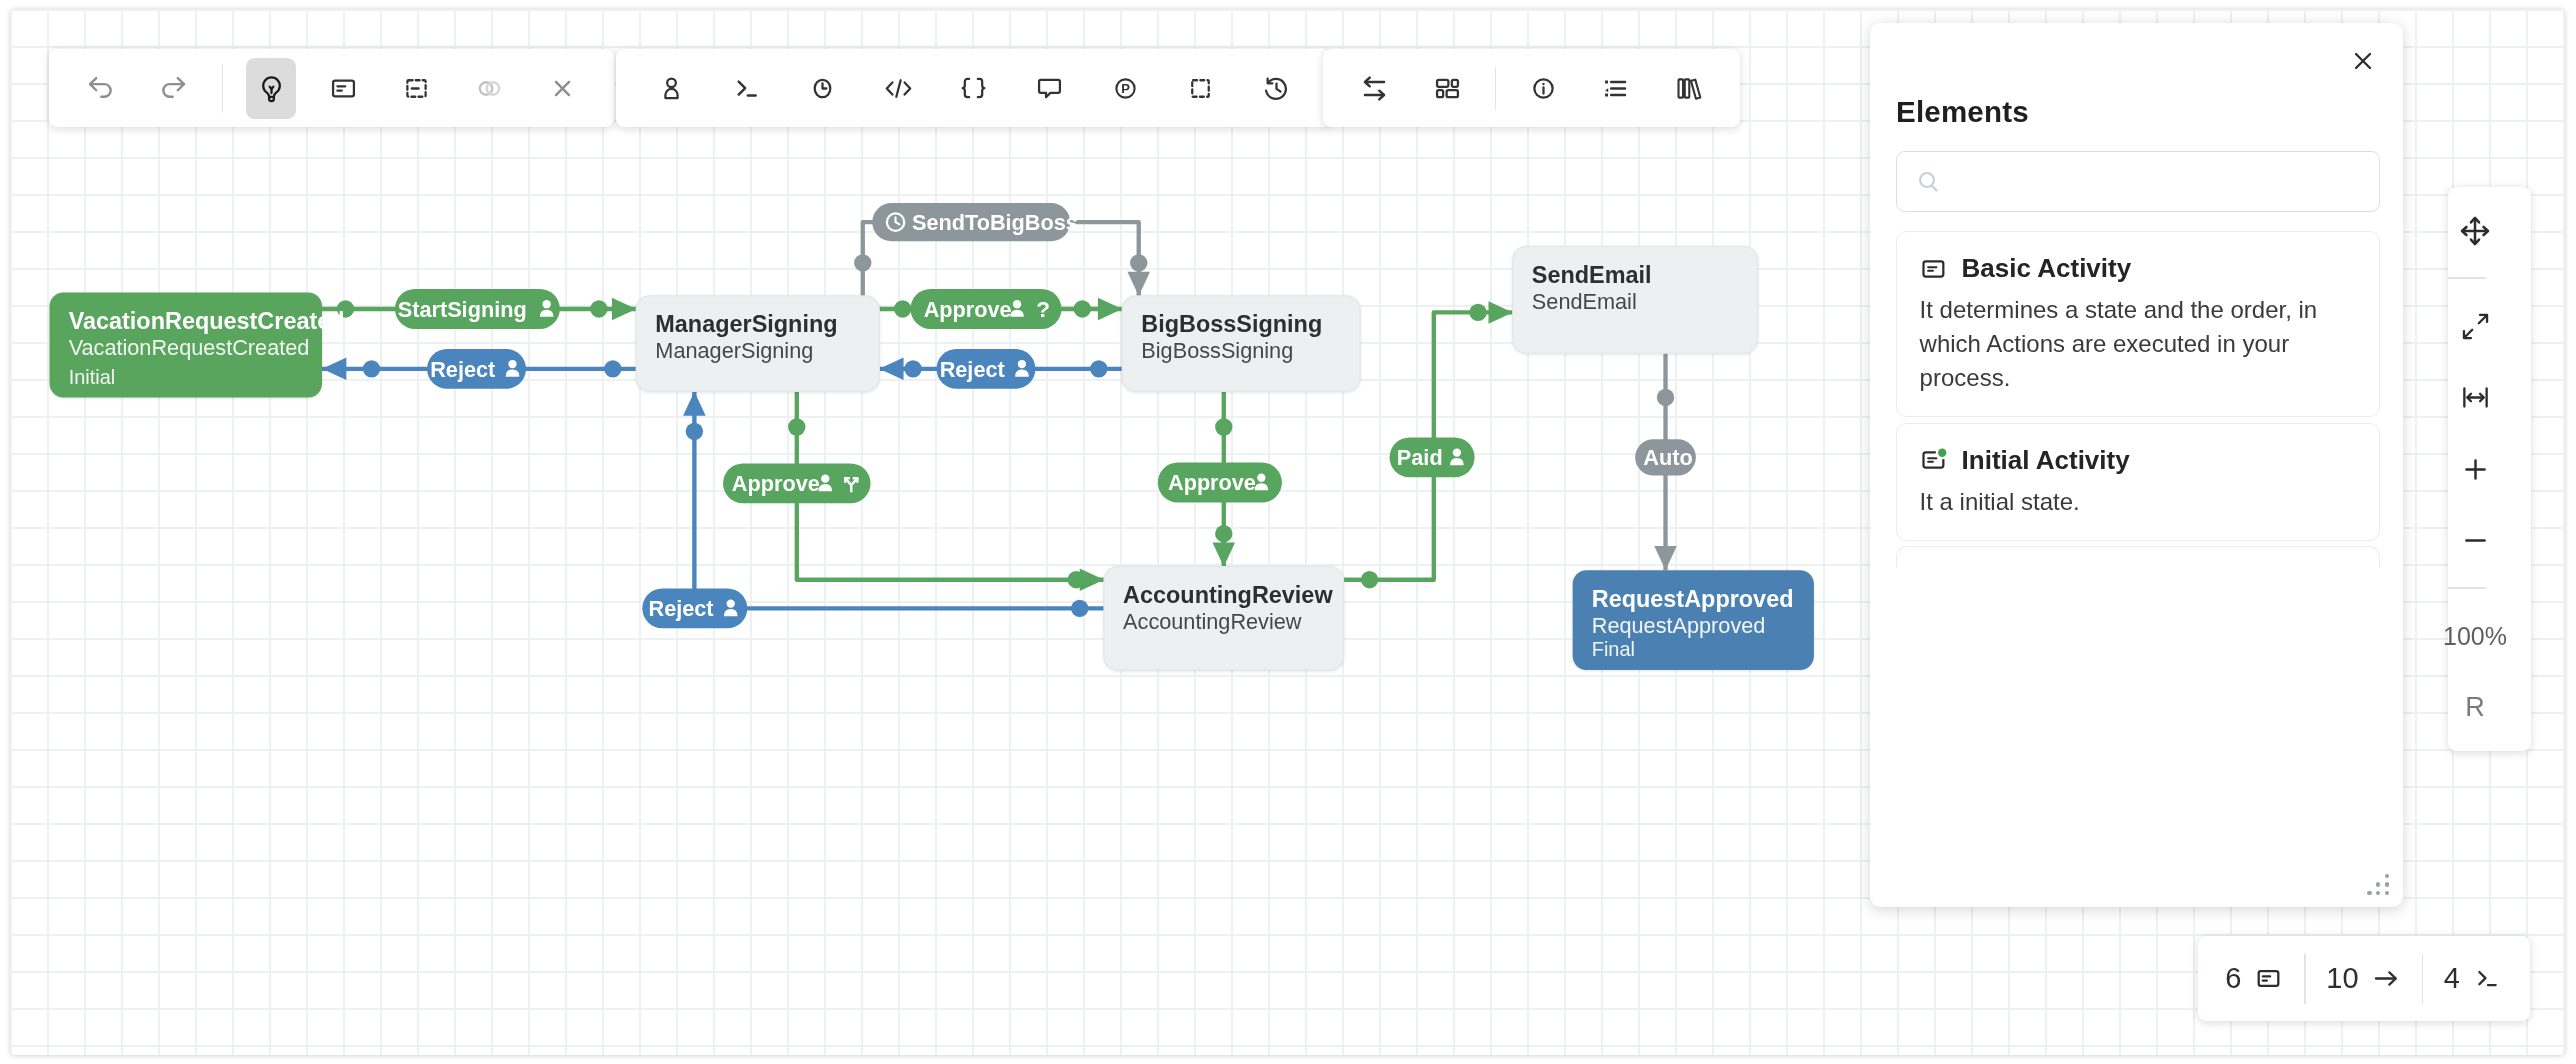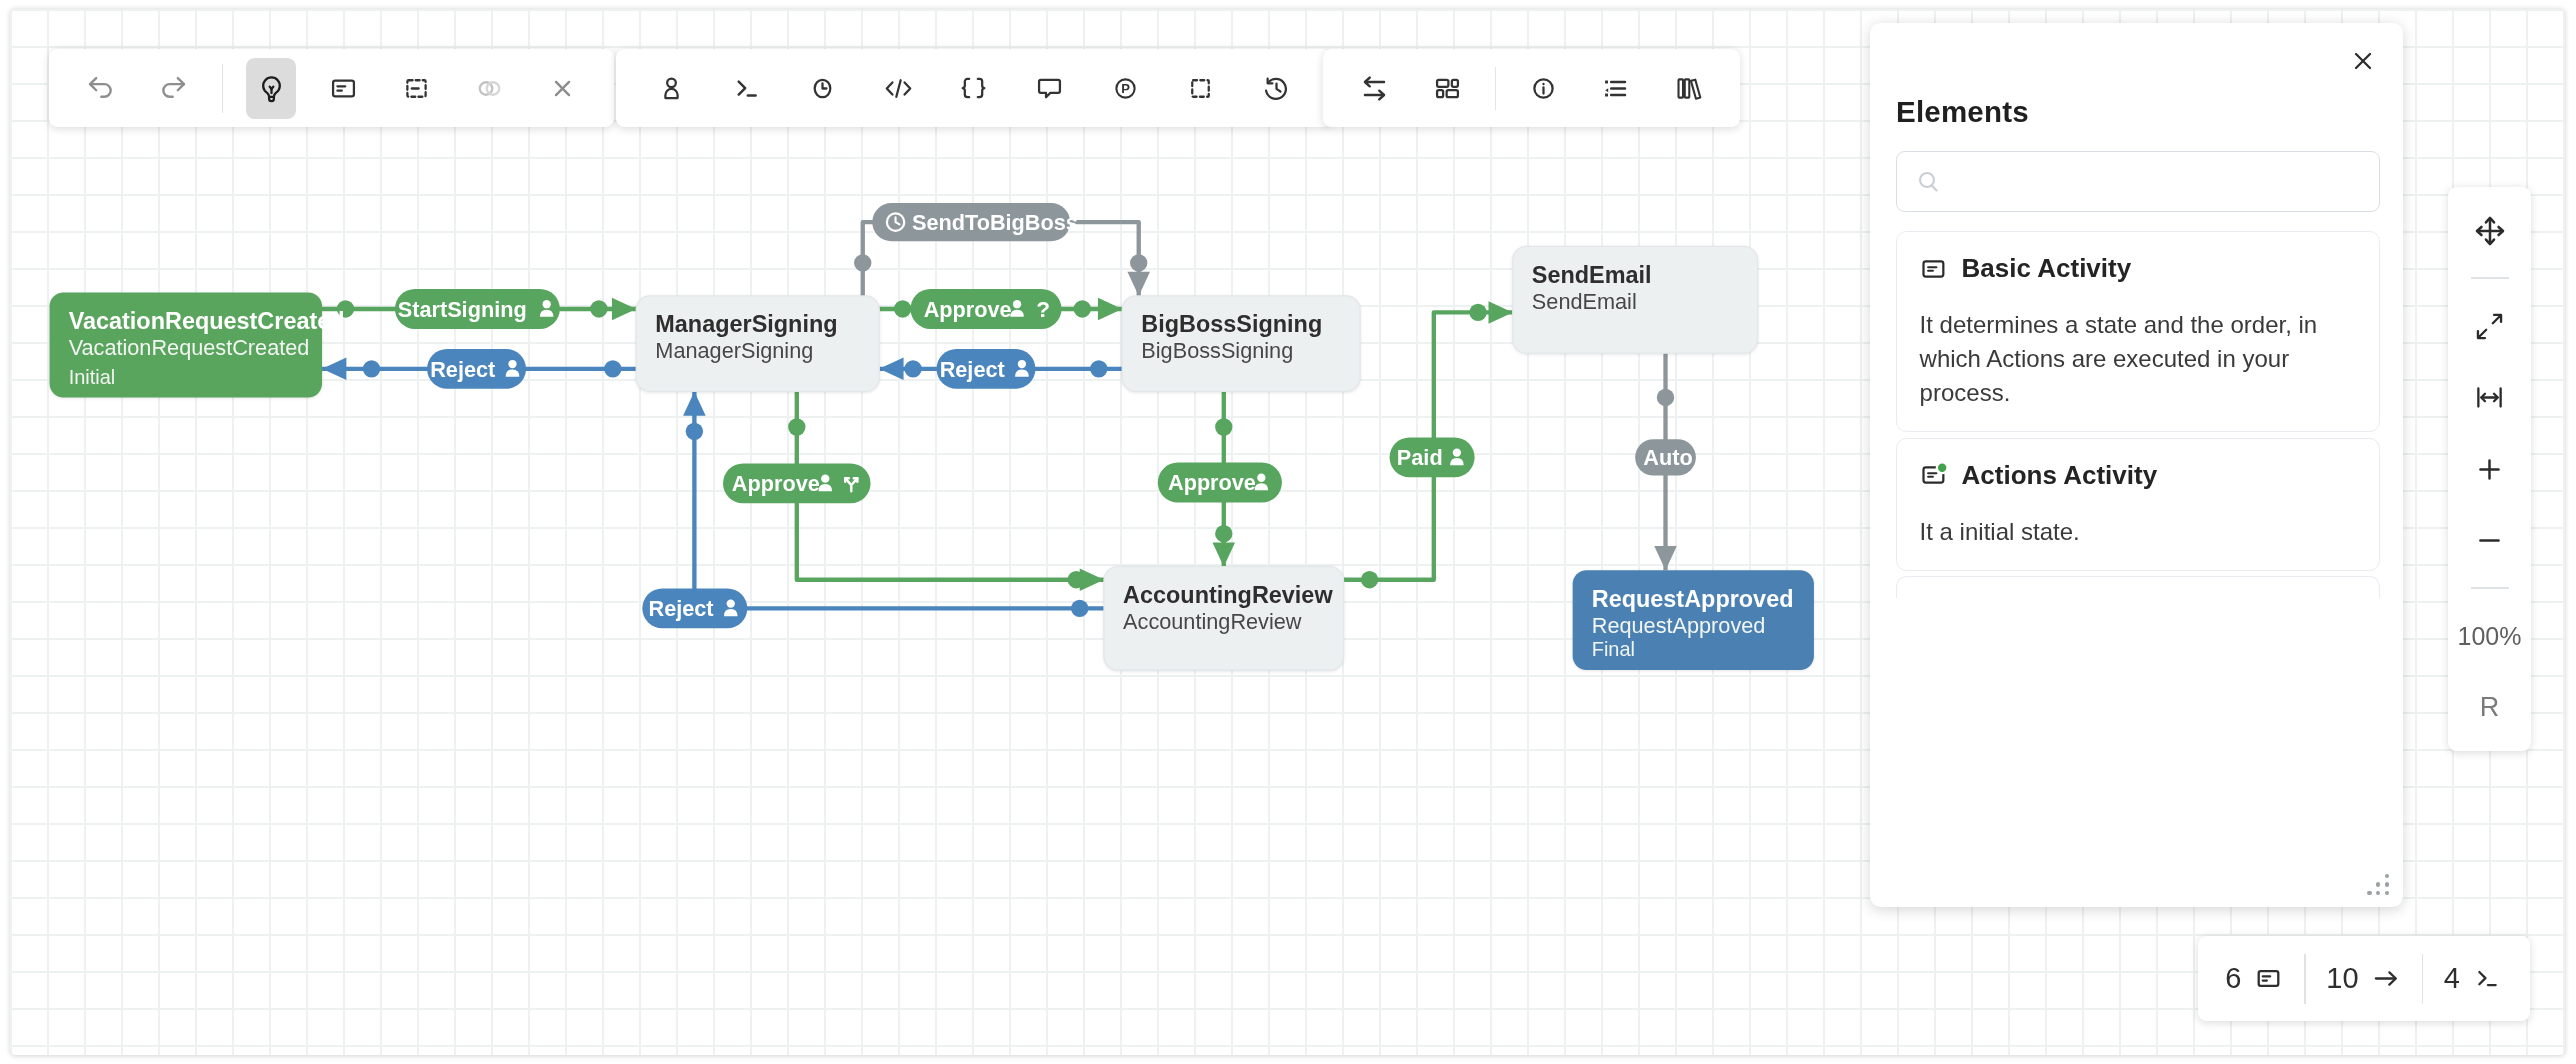--- a/index.html
+++ b/index.html
@@ -48,29 +48,29 @@
     border:none;outline:none;font-size:24px;flex:1;margin-left:12px;
     font-family:"Liberation Sans",sans-serif;color:#333;background:transparent;
   }
   .cards{margin-top:19px;display:flex;flex-direction:column;gap:5.2px;}
   .card{
     background:#fff;border:1.7px solid #e8ebf0;border-radius:10.4px;
     box-sizing:border-box;padding:21px 22.6px;cursor:grab;
   }
   .card-head{display:flex;align-items:center;gap:14px;}
   .card-title{font-size:26px;font-weight:bold;color:#242424;}
-  .card-desc{margin-top:24px;font-size:24px;color:#3a3a3a;line-height:1.42;}
+  .card-desc{margin-top:9px;font-size:24px;color:#3a3a3a;line-height:1.42;}
   .card.partial{height:22.6px;padding:0;border-bottom:none;border-bottom-left-radius:0;border-bottom-right-radius:0;}
   .grip{position:absolute;right:14px;bottom:10.4px;width:22.6px;height:22.6px;cursor:nwse-resize;}
   .grip i{position:absolute;width:4.3px;height:4.3px;border-radius:50%;background:#9aa0a6;}
   
   .ztb{
     position:absolute;left:2448px;top:187px;width:83px;height:564px;
     background:#fff;border-radius:8.7px;box-shadow:0 1.7px 8.7px rgba(0,0,0,.14);
-    display:flex;flex-direction:column;align-items:center;justify-content:space-between;
+    display:flex;flex-direction:column;align-items:flex-start;justify-content:space-between;
     box-sizing:border-box;padding:19px 0;
   }
   .zbtn{width:54px;height:49px;display:flex;align-items:center;justify-content:center;}
   .hsep{width:38px;height:1.7px;background:#dfe3e6;}
   .zoom-label{font-size:25px;color:#5f5f5f;}
   .reset-label{font-size:27px;color:#7a7a7a;}
   
   .status{
     position:absolute;left:2198px;top:936px;width:332px;height:85px;
     background:#fff;border-radius:8.7px;box-shadow:0 1.7px 8.7px rgba(0,0,0,.14);
@@ -435,21 +435,21 @@
       <div class="card-desc">It determines a state and the order, in which Actions are executed in your process.</div>
     </div>
 
     <div class="card">
       <div class="card-head">
         <svg width="28" height="28" viewBox="0 0 24 24" fill="none" stroke="#2b2b2b" stroke-width="1.9" stroke-linecap="round">
           <rect x="3" y="5.5" width="17" height="13" rx="2"></rect>
             <path d="M7 10.5 h7 M7 13.5 h4"></path>
           <circle cx="19" cy="5.8" r="4.6" fill="#43a34d" stroke="#ffffff" stroke-width="2"></circle>
         </svg>
-        <span class="card-title">Actions Activity</span>
+        <span class="card-title">Initial Activity</span>
       </div>
       <div class="card-desc">It a initial state.</div>
     </div>
 
 
 
     <div class="card partial"></div>
   </div>
   <div class="grip">
     <i style="right:0;top:0"></i>

